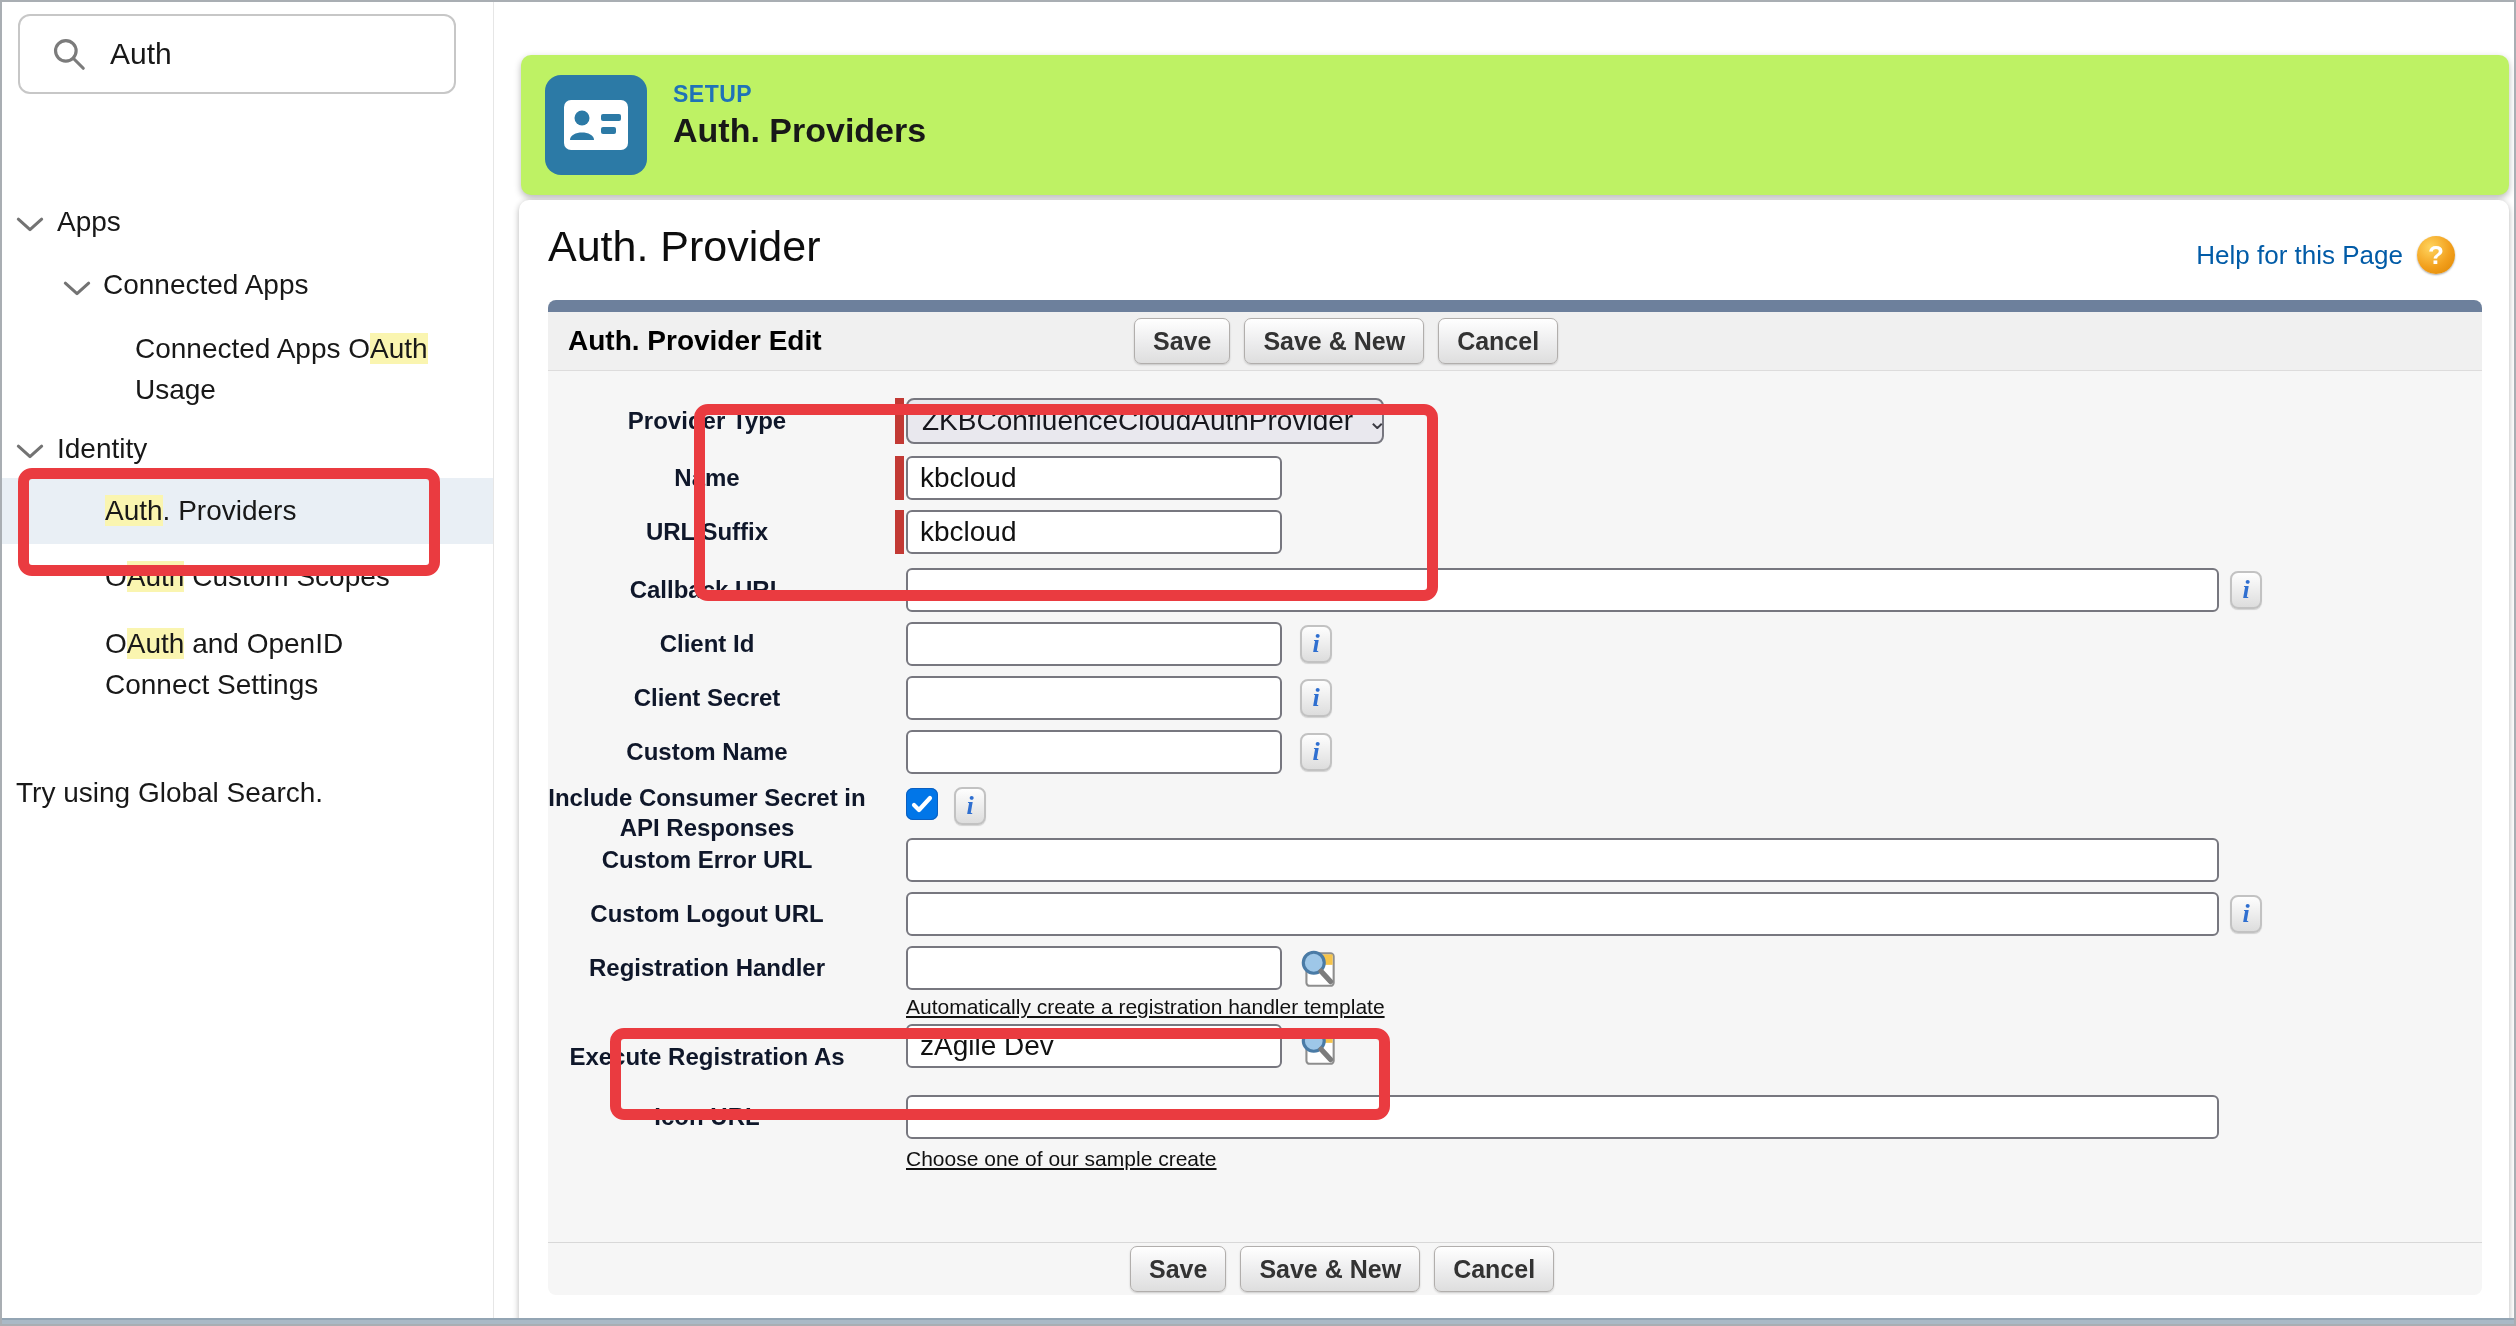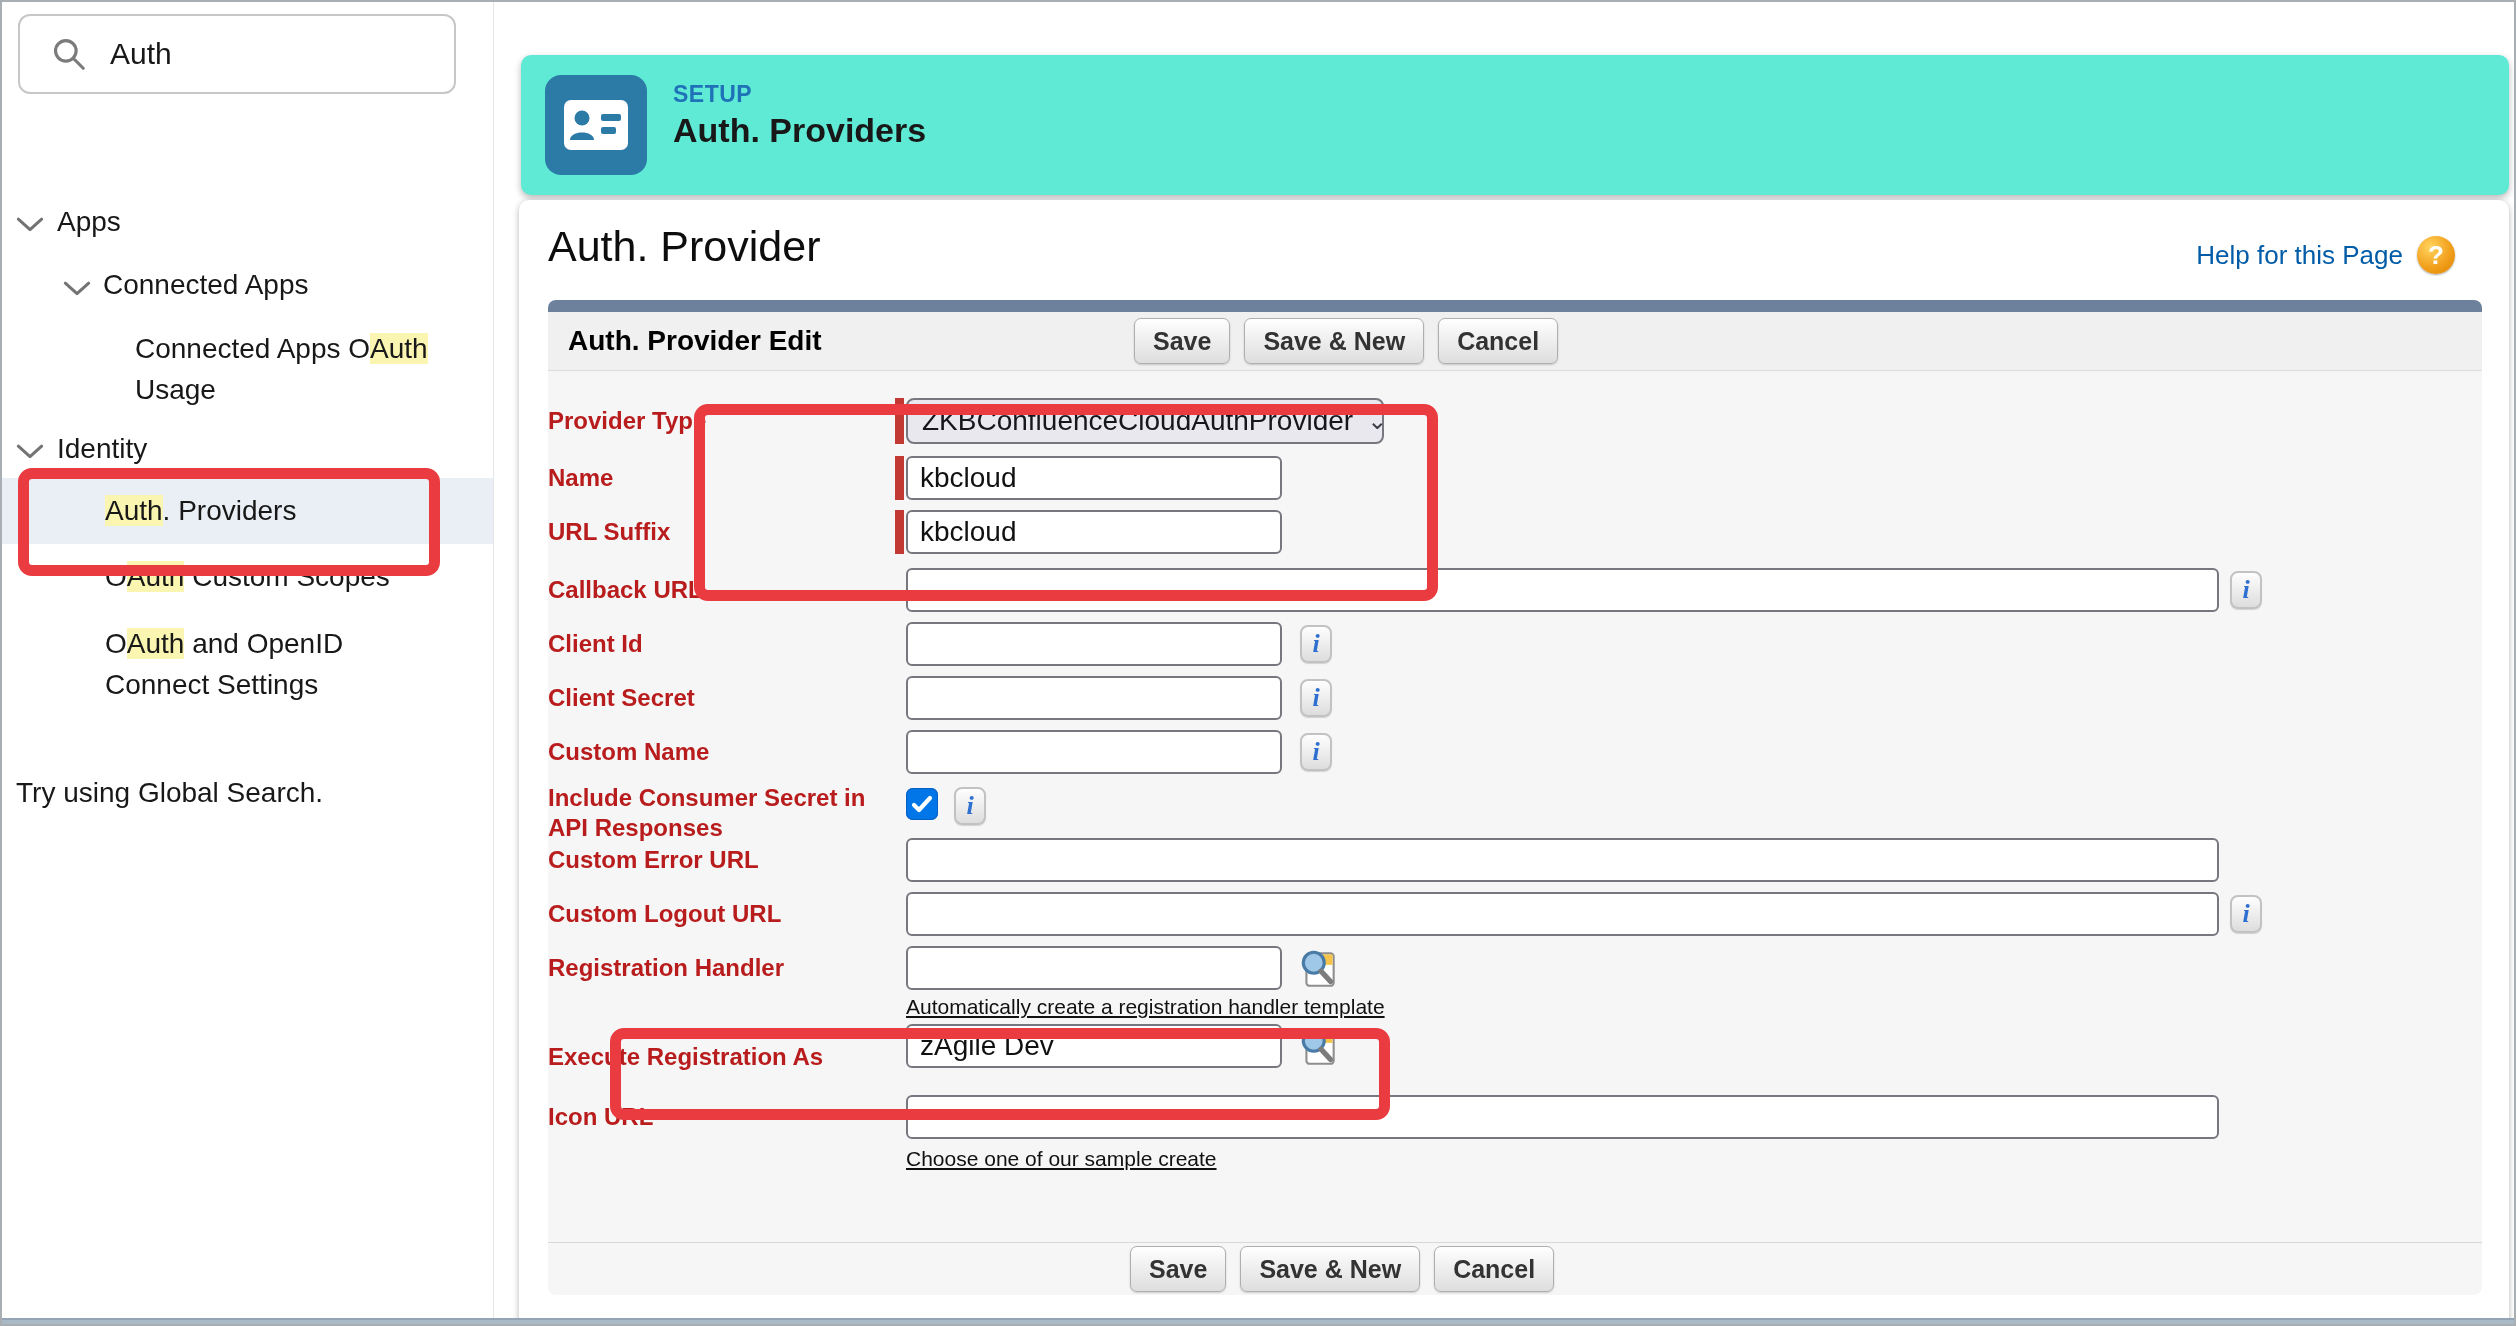--- a/index.html
+++ b/index.html
@@ -30,21 +30,21 @@
 
   
   .main-bg{
     position:absolute;left:493px;top:0;width:2023px;height:1326px;
     background:linear-gradient(180deg,#17568f 0px,#1d5f9c 12px,#2a6aab 55px,#49799f0,#4f81b6 140px,#7d9dc8 260px,#a8bfd9 380px,#b4c7de 450px,#bccde2 1326px);
   }
   .swirls{position:absolute;left:0;top:0;opacity:.35;}
 
   
   .header-card{
-    position:absolute;left:521px;top:55px;width:1988px;height:140px;background:#5eead4;
+    position:absolute;left:521px;top:55px;width:1988px;height:140px;background:#bef264;
     border-radius:10px;box-shadow:0 3px 7px rgba(0,0,0,.28);z-index:10;
   }
   .icon-tile{
     position:absolute;left:24px;top:20px;width:102px;height:100px;border-radius:16px;background:#2c7aa6;
     display:flex;align-items:center;justify-content:center;
   }
   .eyebrow{position:absolute;left:152px;top:26px;font-size:23px;font-weight:bold;color:#1f72b8;letter-spacing:.5px;}
   .header-title{position:absolute;left:152px;top:56px;font-size:34px;font-weight:bold;color:#181818;}
 
   
@@ -70,22 +70,22 @@
   .btn-row{position:absolute;display:flex;gap:14px;}
   .btn{
     height:46px;line-height:44px;padding:0 18px;box-sizing:border-box;
     background:linear-gradient(#ffffff,#ececed 55%,#dedede);
     border:1px solid #b1aeac;border-radius:7px;font-size:25px;font-weight:bold;color:#333;
     cursor:pointer;box-shadow:0 1px 2px rgba(0,0,0,.18);white-space:nowrap;
   }
   .form-body{position:relative;height:871px;background:#f6f6f6;}
   .form-footer{height:52px;background:#f6f6f6;border-top:1px solid #d8d8d8;border-radius:0 0 8px 8px;position:relative;}
   .flabel{
-    position:absolute;left:0;width:318px;text-align:left;
-    font-size:24px;font-weight:bold;color:#b91c1c;line-height:30px;
+    position:absolute;left:0;width:318px;text-align:center;
+    font-size:24px;font-weight:bold;color:#0f172a;line-height:30px;
   }
   .reqbar{position:absolute;left:347px;width:9px;background:#c23934;}
   .tinput{
     position:absolute;left:358px;height:44px;box-sizing:border-box;border:2px solid #77777f;border-radius:6px;
     background:#fff;font-size:28px;color:#111;padding:0 12px;font-family:"Liberation Sans","DejaVu Sans",sans-serif;outline:none;
   }
   .t-narrow{width:376px;}
   .t-wide{width:1313px;}
   .selbox{
     position:absolute;left:358px;width:478px;height:46px;box-sizing:border-box;

